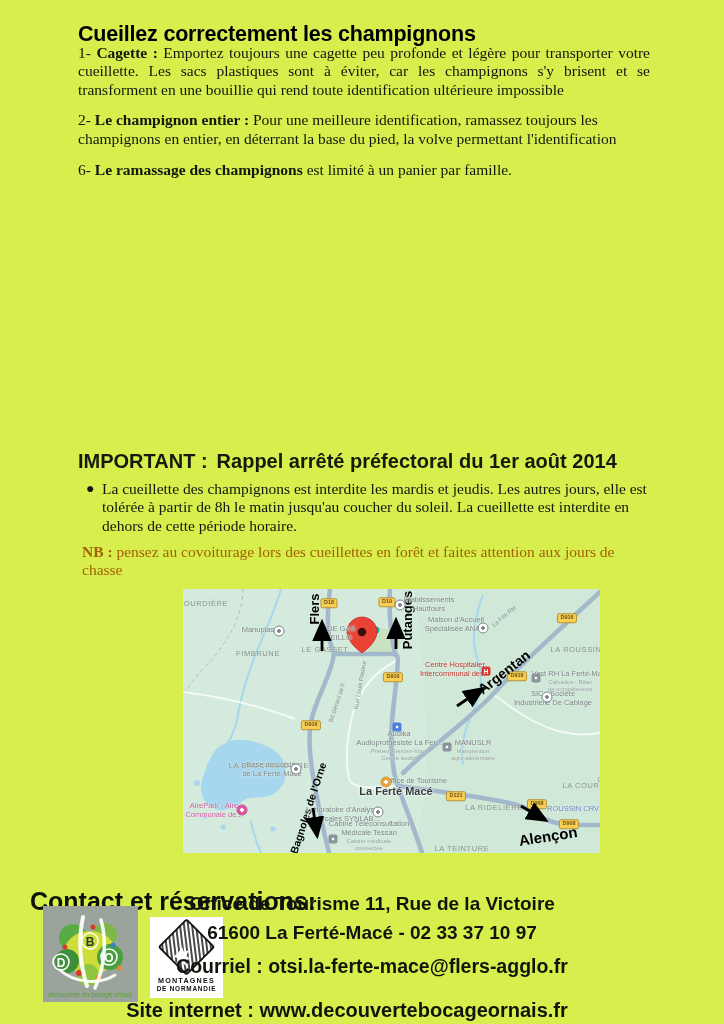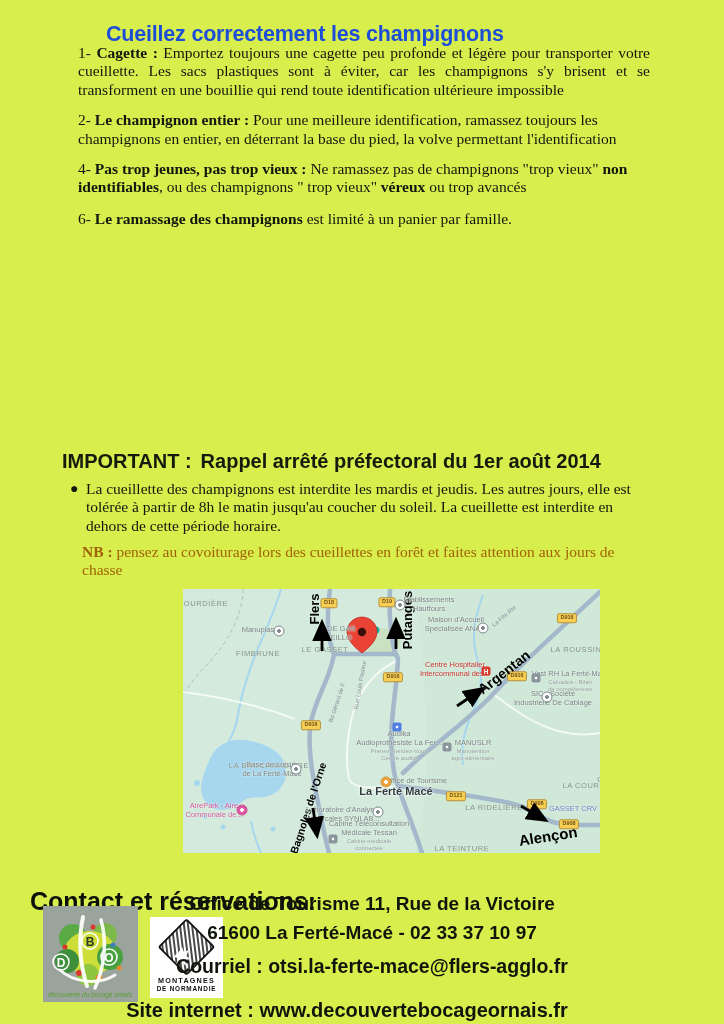--- a/index.html
+++ b/index.html
@@ -1,30 +1,30 @@
 <!DOCTYPE html>
 <html><head>
 <meta charset="utf-8">
 <style>
   html,body{margin:0;padding:0;}
   body{width:724px;height:1024px;position:relative;background:#d8ee4c;
        font-family:"Liberation Sans",sans-serif;overflow:hidden;}
 
   
   .page-title{position:absolute;left:78px;top:8px;font-weight:bold;font-size:21.5px;
-              color:#1d4ed8;letter-spacing:-.2px;margin-left:28px;}
+              color:#000000;letter-spacing:-.2px;}
   .guidelines{position:absolute;left:78px;top:44px;width:572px;
               font-family:"Liberation Serif",serif;font-size:15.5px;line-height:18.4px;
               color:#121710;}
   .guidelines p{margin:0 0 12px 0;}
   .guidelines p.justify{text-align:justify;}
   .guidelines p:last-child{margin-top:13px;}
   .guidelines b{font-weight:bold;}
 
-  .important{position:absolute;left:62px;top:450px;width:575px;color:#141b0e;}
+  .important{position:absolute;left:78px;top:450px;width:575px;color:#141b0e;}
   .important-heading{font-weight:bold;font-size:20px;color:#141b0e;white-space:nowrap;}
   .important-heading .hspace{padding-left:9px;}
   .imp-bullet{display:flex;margin:7px 0 0 8px;font-family:"Liberation Serif",serif;
               font-size:15.5px;line-height:18.4px;color:#121710;}
   .imp-bullet .dot{width:16px;flex:none;font-size:14px;}
   .nb-line{position:absolute;left:82px;top:543px;width:565px;
            font-family:"Liberation Serif",serif;font-size:15.5px;line-height:18.4px;color:#a16207;}
 
   
   .map-box{position:absolute;left:183px;top:589px;width:417px;height:264px;
@@ -68,21 +68,20 @@
                 font-weight:bold;font-size:20px;color:#10150c;margin-top:16px;}
 </style>
 </head>
 <body>
 
 <h1 class="page-title">Cueillez correctement les champignons</h1>
 
 <div class="guidelines">
     <p class="g-item justify"><span>1- </span><b>Cagette :</b><span> Emportez toujours une cagette peu profonde et légère pour transporter votre cueillette. Les sacs plastiques sont à éviter, car les champignons s'y brisent et se transforment en une bouillie qui rend toute identification ultérieure impossible</span></p>
     <p class="g-item"><span>2-  </span><b>Le champignon entier :</b><span> Pour une meilleure identification, ramassez toujours les champignons en entier, en déterrant la base du pied, la volve permettant l'identification</span></p>
-    <p class="g-item"><span>4- </span><b>Pas trop jeunes, pas trop vieux :</b><span> Ne ramassez pas de champignons "trop vieux" </span><b>non identifiables</b><span>, ou des champignons " trop vieux" </span><b>véreux</b><span> ou trop avancés</span></p>
     <p class="g-item"><span>6- </span><b>Le ramassage des champignons</b><span> est limité à un panier par famille.</span></p>
   </div>
 
 <div class="important">
   <div class="important-heading">
     <span>IMPORTANT :</span><span class="hspace">Rappel arrêté préfectoral du 1er août 2014</span>
   </div>
   <div class="imp-bullet">
     <span class="dot">●</span>
     <span>La cueillette des champignons est interdite les mardis et jeudis. Les autres jours, elle est tolérée à partir de 8h le matin jusqu'au coucher du soleil. La cueillette est interdite en dehors de cette période horaire.</span>
@@ -229,21 +228,21 @@
         <div>AirePark - Aire</div>
         <div>Communale de...</div>
       </div>
       <div class="mk circle-pink" style="left: 59px; top: 221px; transform: translate(-50%, -50%);"></div>
       <div class="m-poi" style="left: 89px; top: 181px; transform: translate(-50%, -50%);">
         <div>Base de Loisirs</div>
         <div>de La Ferté-Macé</div>
       </div>
       <div class="mk circle" style="left: 113px; top: 180px; transform: translate(-50%, -50%);"></div>
       <div class="m-poi blue" style="left: 390px; top: 220px; transform: translate(-50%, -50%);">
-        <div>GASSET CRV</div>
+        <div>ROUSSIN CRV</div>
       </div>
       <div class="m-poi" style="left: 155px; top: 45px; transform: translate(-50%, -50%);">
         <div>T DE GAS</div>
         <div>MEILLO</div>
       </div>
     </div>
 
   <svg class="base" width="417" height="264" viewBox="0 0 417 264" style="pointer-events:none">
     <defs>
       <marker id="ah" markerWidth="9" markerHeight="7" refX="6.5" refY="3.5" orient="auto">

